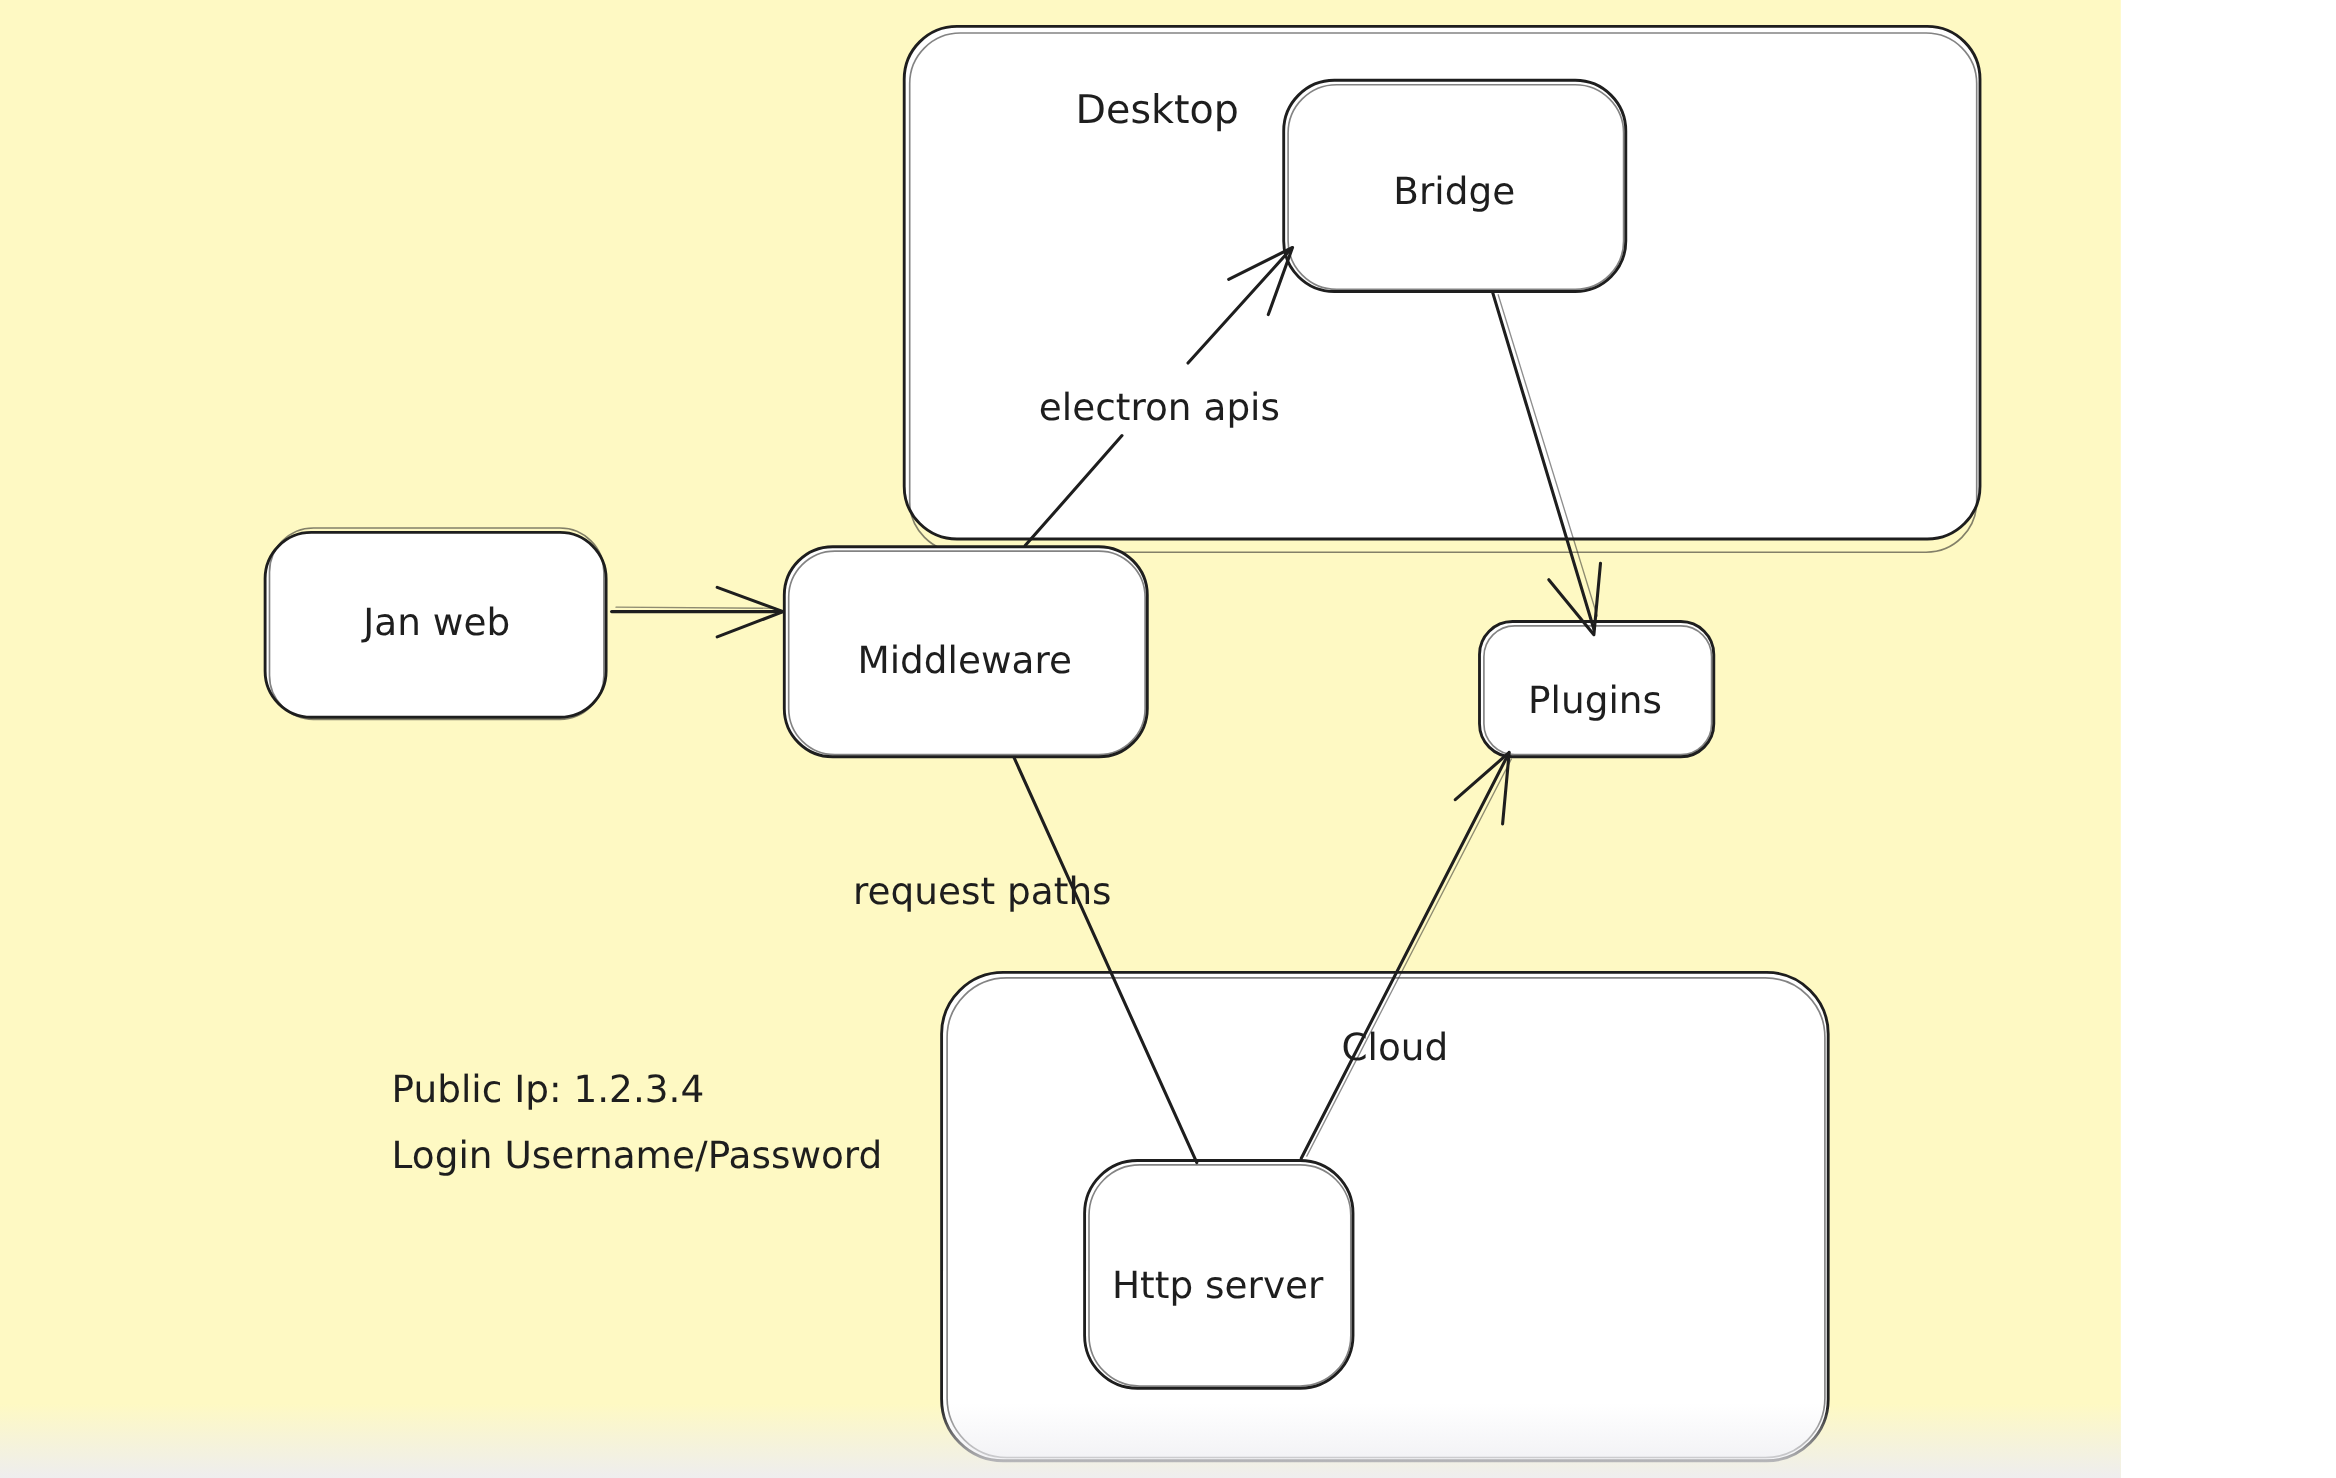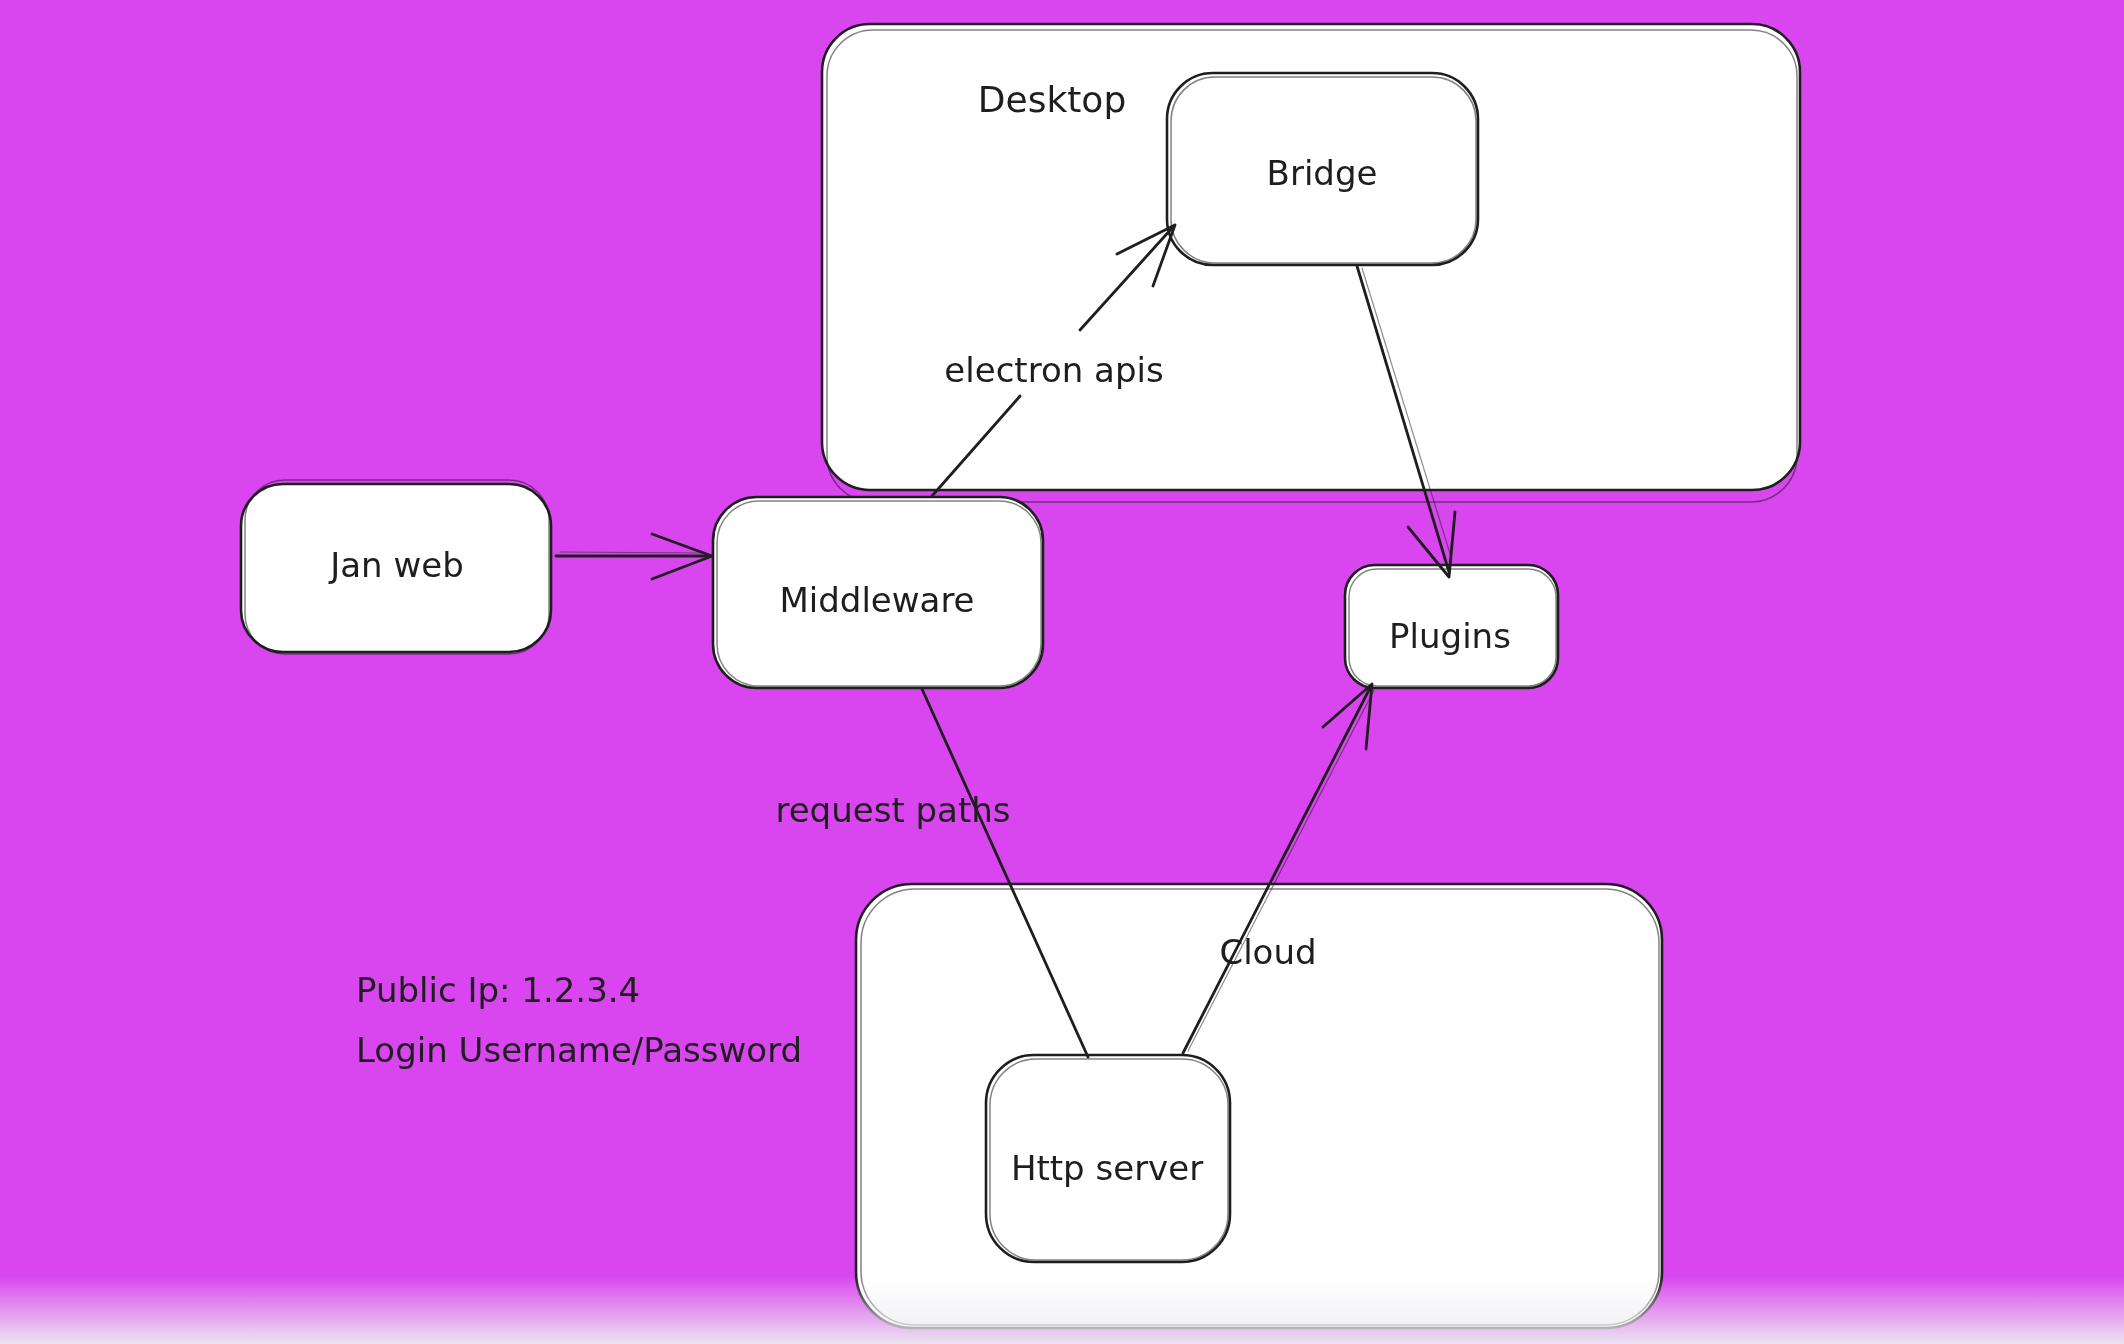--- a/index.html
+++ b/index.html
@@ -5,23 +5,23 @@
   html, body {
     margin: 0;
     padding: 0;
     background: #ffffff;
     width: 2124px;
     height: 1344px;
     overflow: hidden;
   }
   .canvas {
     position: relative;
-    width: 2124px;
+    width: 1928px;
     height: 1344px;
-    background: #d946ef;
+    background: #fef9c3;
   }
   svg { display: block; }
 
   
   .shape {
     fill: #ffffff;
     stroke: #1e1e1e;
     stroke-width: 2.6;
   }
   .echo {

